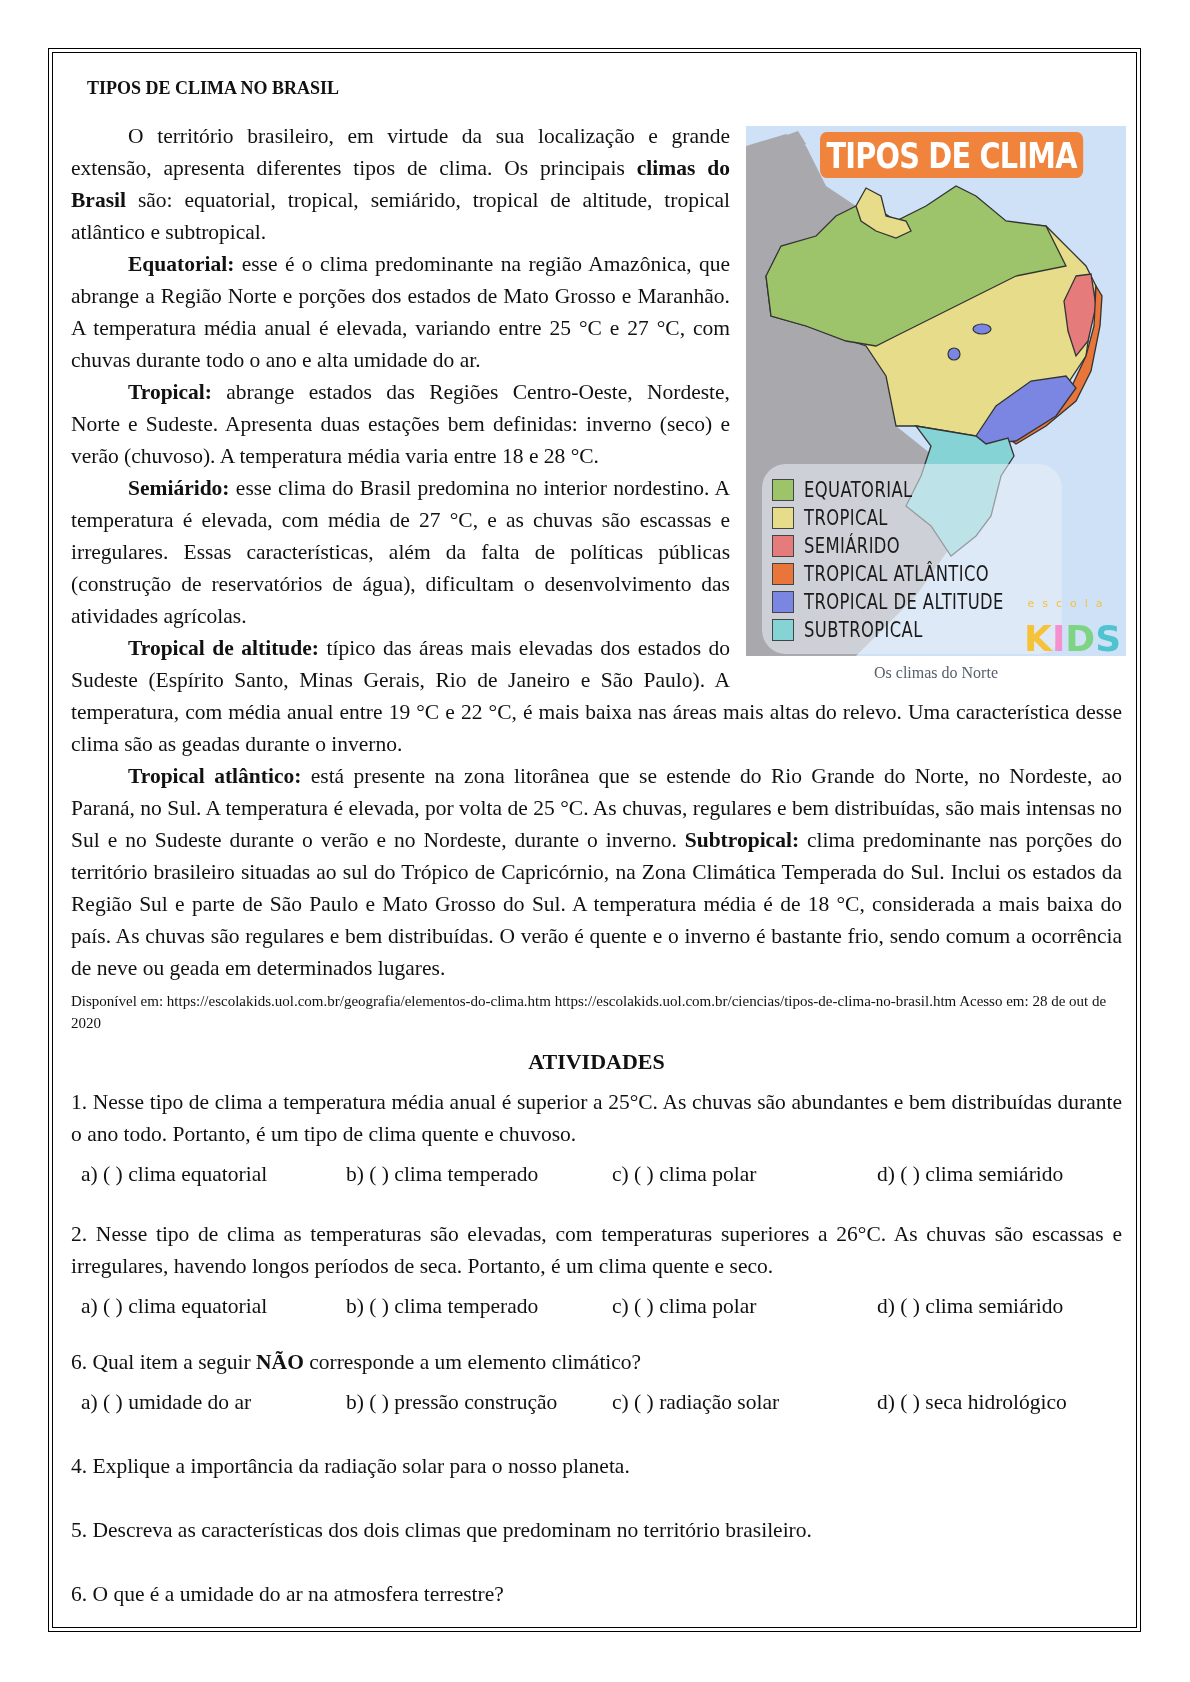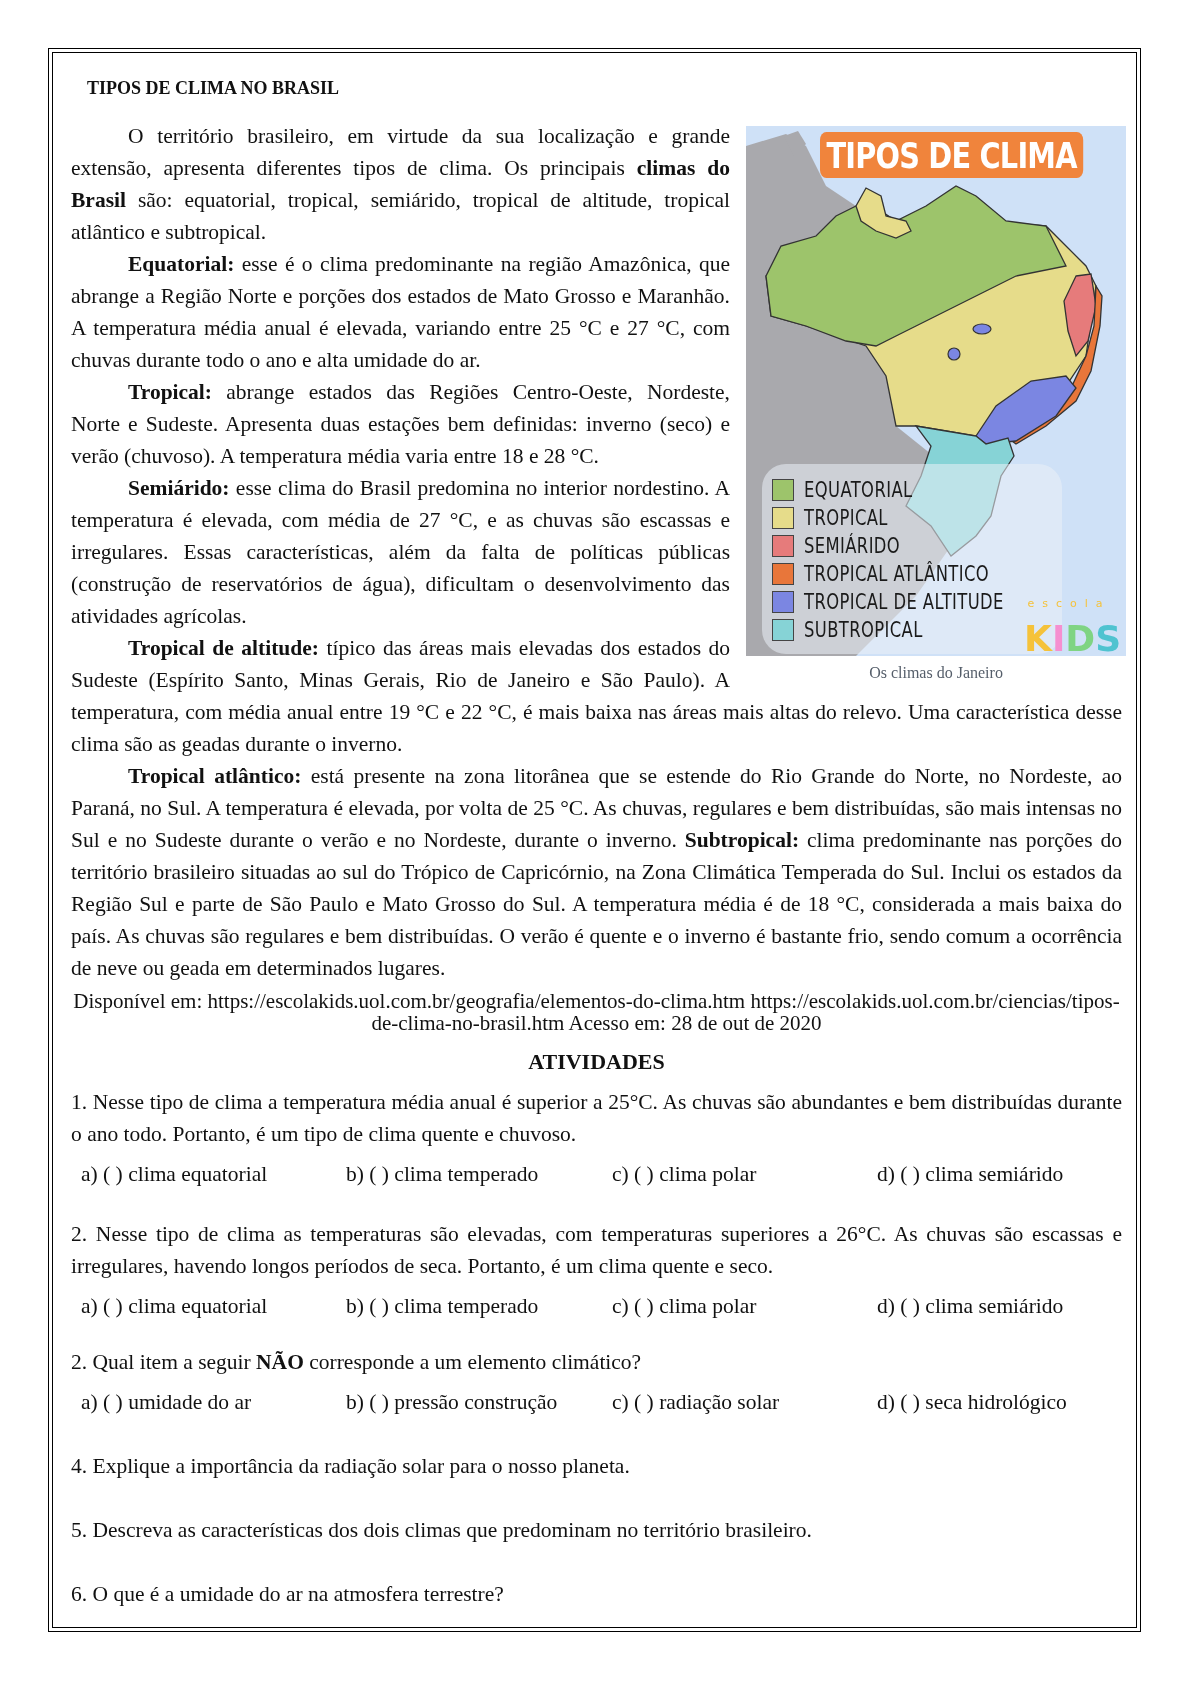--- a/index.html
+++ b/index.html
@@ -24,21 +24,21 @@
   .legend-swatch { width:22px; height:22px; border:1.5px solid #444; box-sizing:border-box; margin-right:10px; }
   .legend-label { font-family:"DejaVu Sans", sans-serif; font-size:21px; color:#1a1a1a;
                   transform:scaleX(0.78); transform-origin:left center; white-space:nowrap; letter-spacing:0.5px; }
   .logo { position:absolute; right:12px; bottom:8px; width:90px; height:60px; }
   .logo-small { font-family:"DejaVu Sans", sans-serif; font-size:11px; letter-spacing:8px; color:#f5c23a; text-align:center; }
   .logo-big { font-family:"DejaVu Sans", sans-serif; font-weight:bold; font-size:36px; line-height:38px; text-align:center; }
   .caption { font-size:16px; color:#555e6a; margin-top:6px; line-height:22px; }
   p { margin:0; text-align:justify; }
   .indent { text-indent:57px; }
   b { font-weight:bold; }
-  .source { font-size:21px; line-height:22px; text-align:center; margin-top:6px; }
+  .source { font-size:15px; line-height:22px; text-align:left; margin-top:6px; }
   .section-title { text-align:center; font-weight:bold; font-size:22px; margin-top:12px; line-height:32px; }
   .q { margin-top:8px; }
   .options { display:flex; margin-top:8px; height:32px; padding-left:10px; }
   .opt { white-space:nowrap; }
   .opt:nth-child(1) { width:265px; }
   .opt:nth-child(2) { width:266px; }
   .opt:nth-child(3) { width:265px; }
   .open-q { margin-top:32px; }
 </style>
 </head>
@@ -103,21 +103,21 @@
         </div>
       </div>
 
       <div class="logo">
         <div class="logo-small">escola</div>
         <div class="logo-big">
           <span style="color:#f5c23a">K</span><span style="color:#f58fd0">I</span><span style="color:#7fd483">D</span><span style="color:#4fc3d0">S</span>
         </div>
       </div>
     </div>
-    <div class="caption">Os climas do Janeiro</div>
+    <div class="caption">Os climas do Norte</div>
   </div>
 
   <p class="indent"><span>O território brasileiro, em virtude da sua localização e grande extensão, apresenta diferentes tipos de clima. Os principais </span><b>climas do Brasil</b><span> são: equatorial, tropical, semiárido, tropical de altitude, tropical atlântico e subtropical.</span></p>
 
   <p class="indent"><b>Equatorial:</b><span> esse é o clima predominante na região Amazônica, que abrange a Região Norte e porções dos estados de Mato Grosso e Maranhão. A temperatura média anual é elevada, variando entre 25 °C e 27 °C, com chuvas durante todo o ano e alta umidade do ar.</span></p>
 
   <p class="indent"><b>Tropical:</b><span> abrange estados das Regiões Centro-Oeste, Nordeste, Norte e Sudeste. Apresenta duas estações bem definidas: inverno (seco) e verão (chuvoso). A temperatura média varia entre 18 e 28 °C.</span></p>
 
   <p class="indent"><b>Semiárido:</b><span> esse clima do Brasil predomina no interior nordestino. A temperatura é elevada, com média de 27 °C, e as chuvas são escassas e irregulares. Essas características, além da falta de políticas públicas (construção de reservatórios de água), dificultam o desenvolvimento das atividades agrícolas.</span></p>
 
@@ -138,21 +138,21 @@
   </div>
 
   <p class="q" style="margin-top:28px">2. Nesse tipo de clima as temperaturas são elevadas, com temperaturas superiores a 26°C. As chuvas são escassas e irregulares, havendo longos períodos de seca. Portanto, é um clima quente e seco.</p>
   <div class="options">
     <span class="opt">a) (  ) clima equatorial</span>
     <span class="opt">b) (  ) clima temperado</span>
     <span class="opt">c) (  ) clima polar</span>
     <span class="opt">d) (  ) clima semiárido</span>
   </div>
 
-  <p class="q" style="margin-top:24px"><span>2. Qual item a seguir </span><b>NÃO</b><span> corresponde a um elemento climático?</span></p>
+  <p class="q" style="margin-top:24px"><span>6. Qual item a seguir </span><b>NÃO</b><span> corresponde a um elemento climático?</span></p>
   <div class="options">
     <span class="opt">a) (  ) umidade do ar</span>
     <span class="opt">b) (  ) pressão construção</span>
     <span class="opt">c) (  ) radiação solar</span>
     <span class="opt">d) (  ) seca hidrológico</span>
   </div>
 
   <p class="open-q">4. Explique a importância da radiação solar para o nosso planeta.</p>
   <p class="open-q">5. Descreva as características dos dois climas que predominam no território brasileiro.</p>
   <p class="open-q">6. O que é a umidade do ar na atmosfera terrestre?</p>

